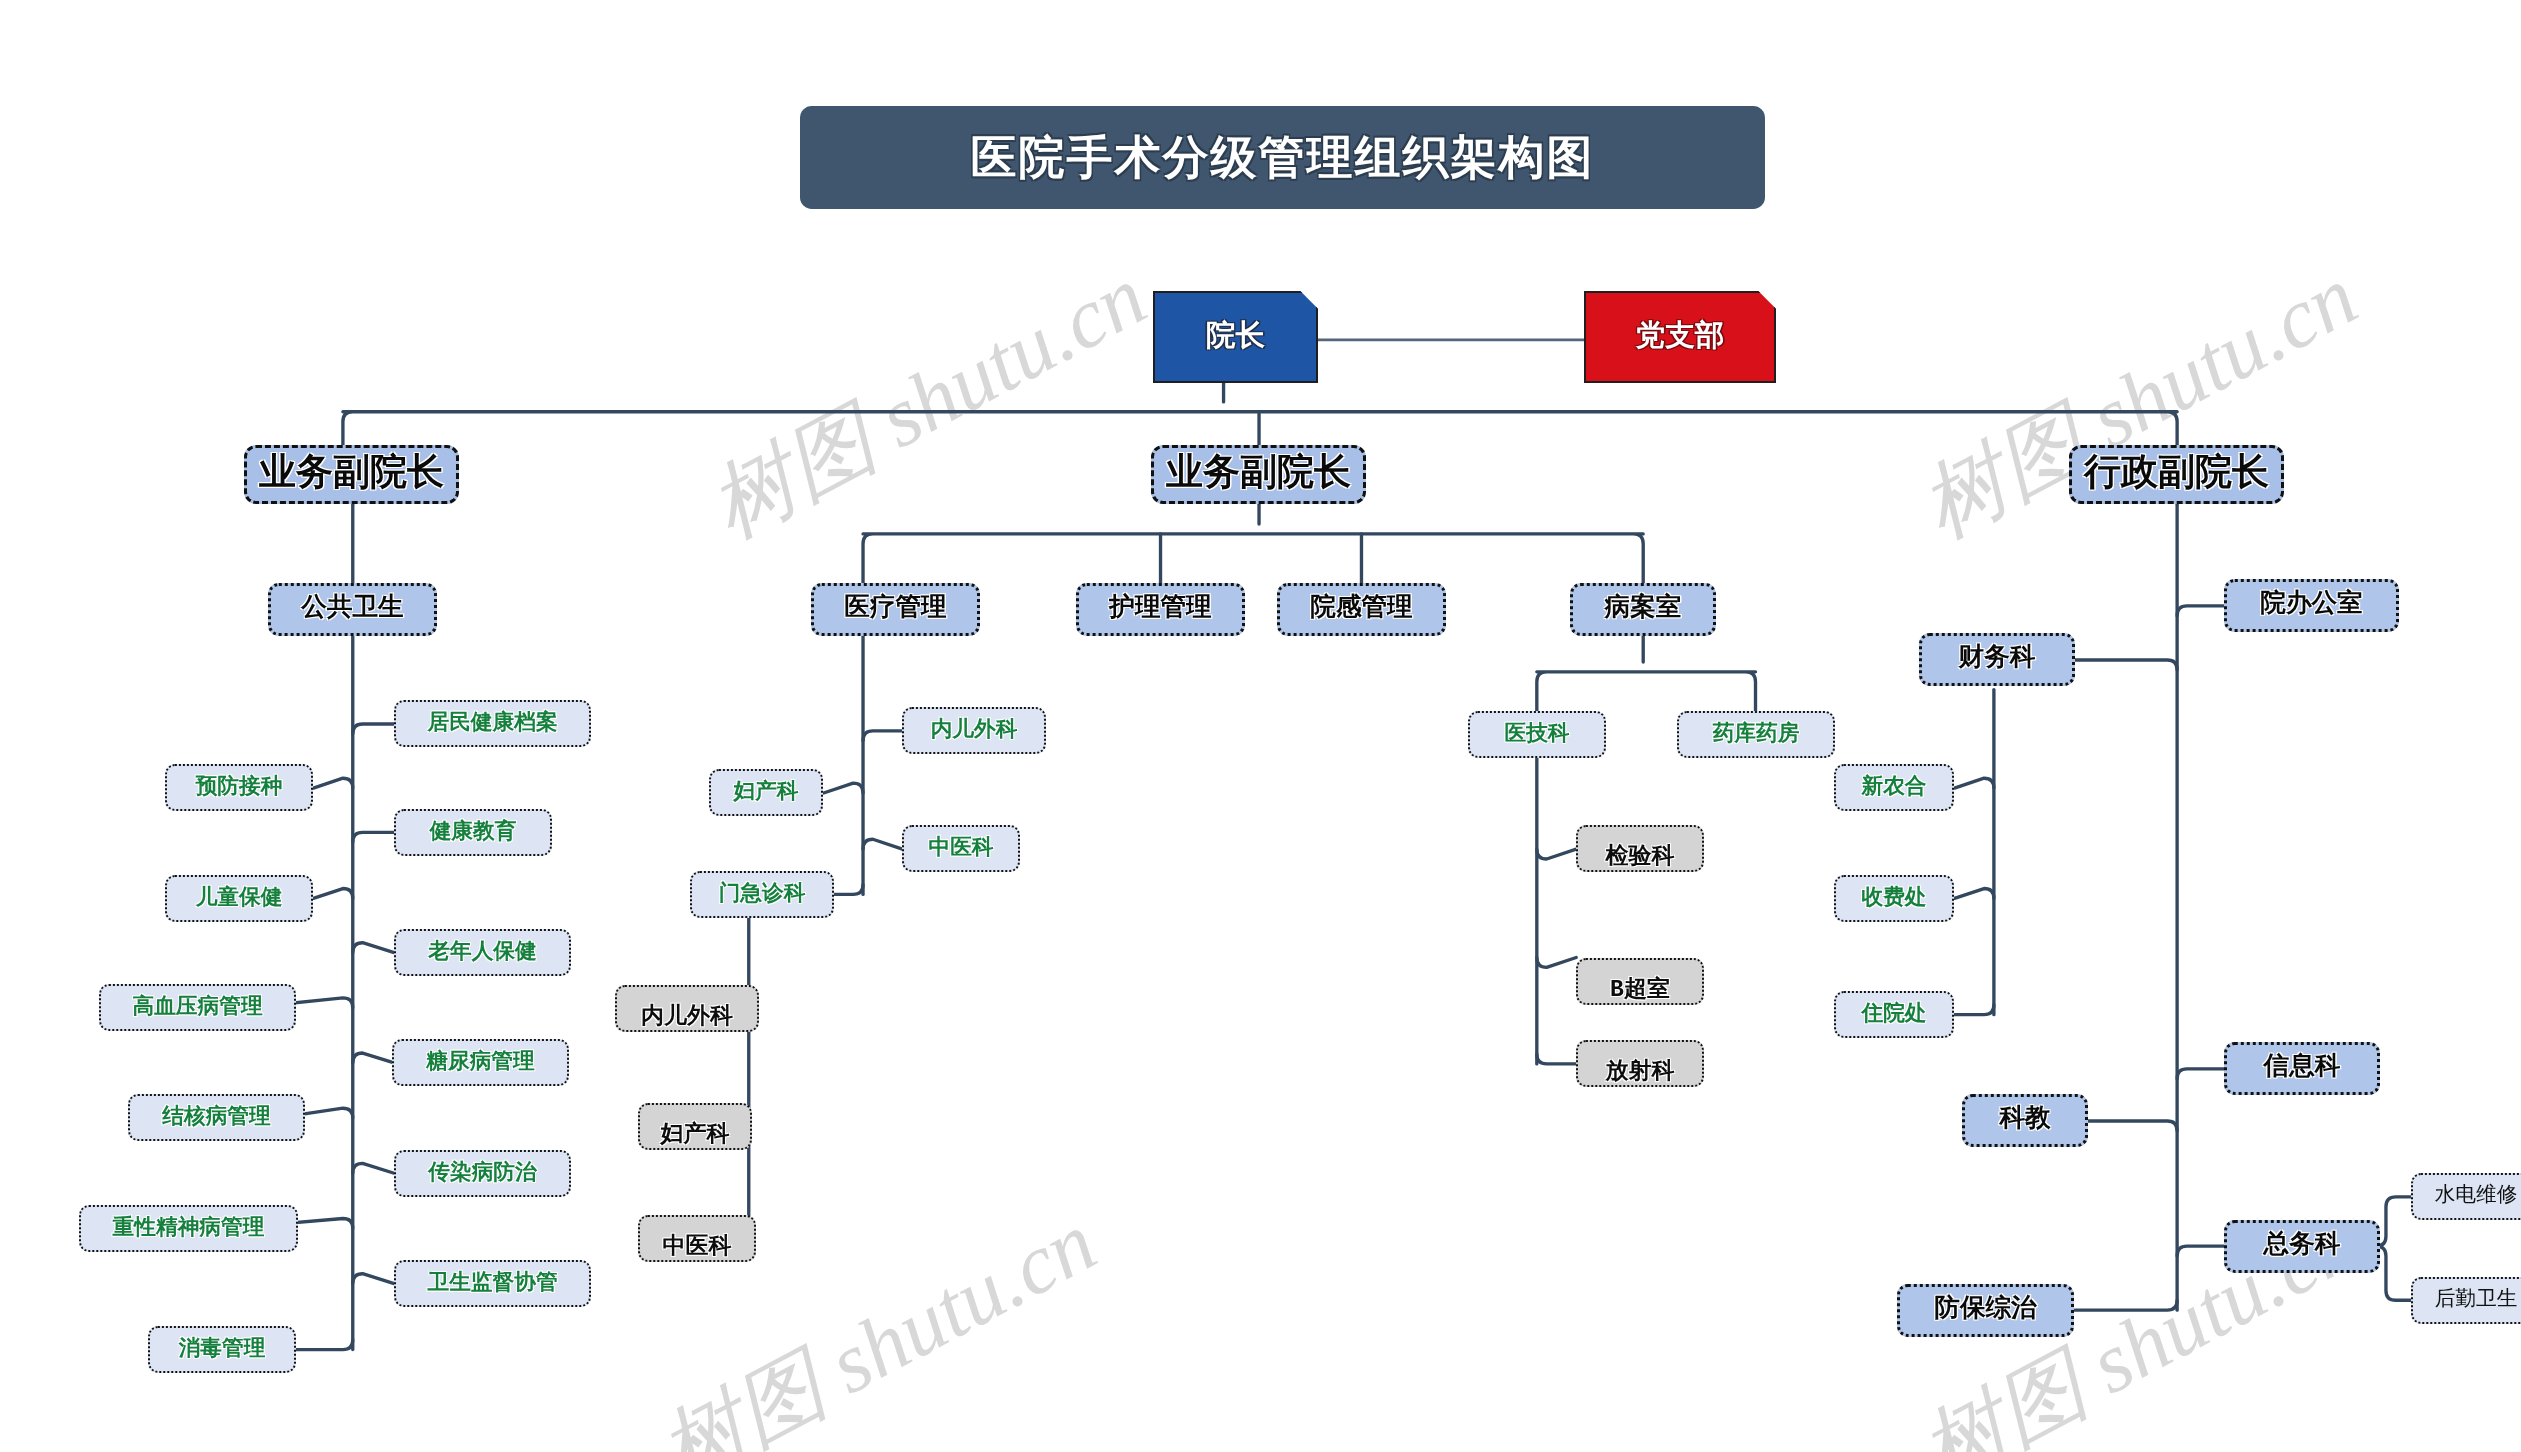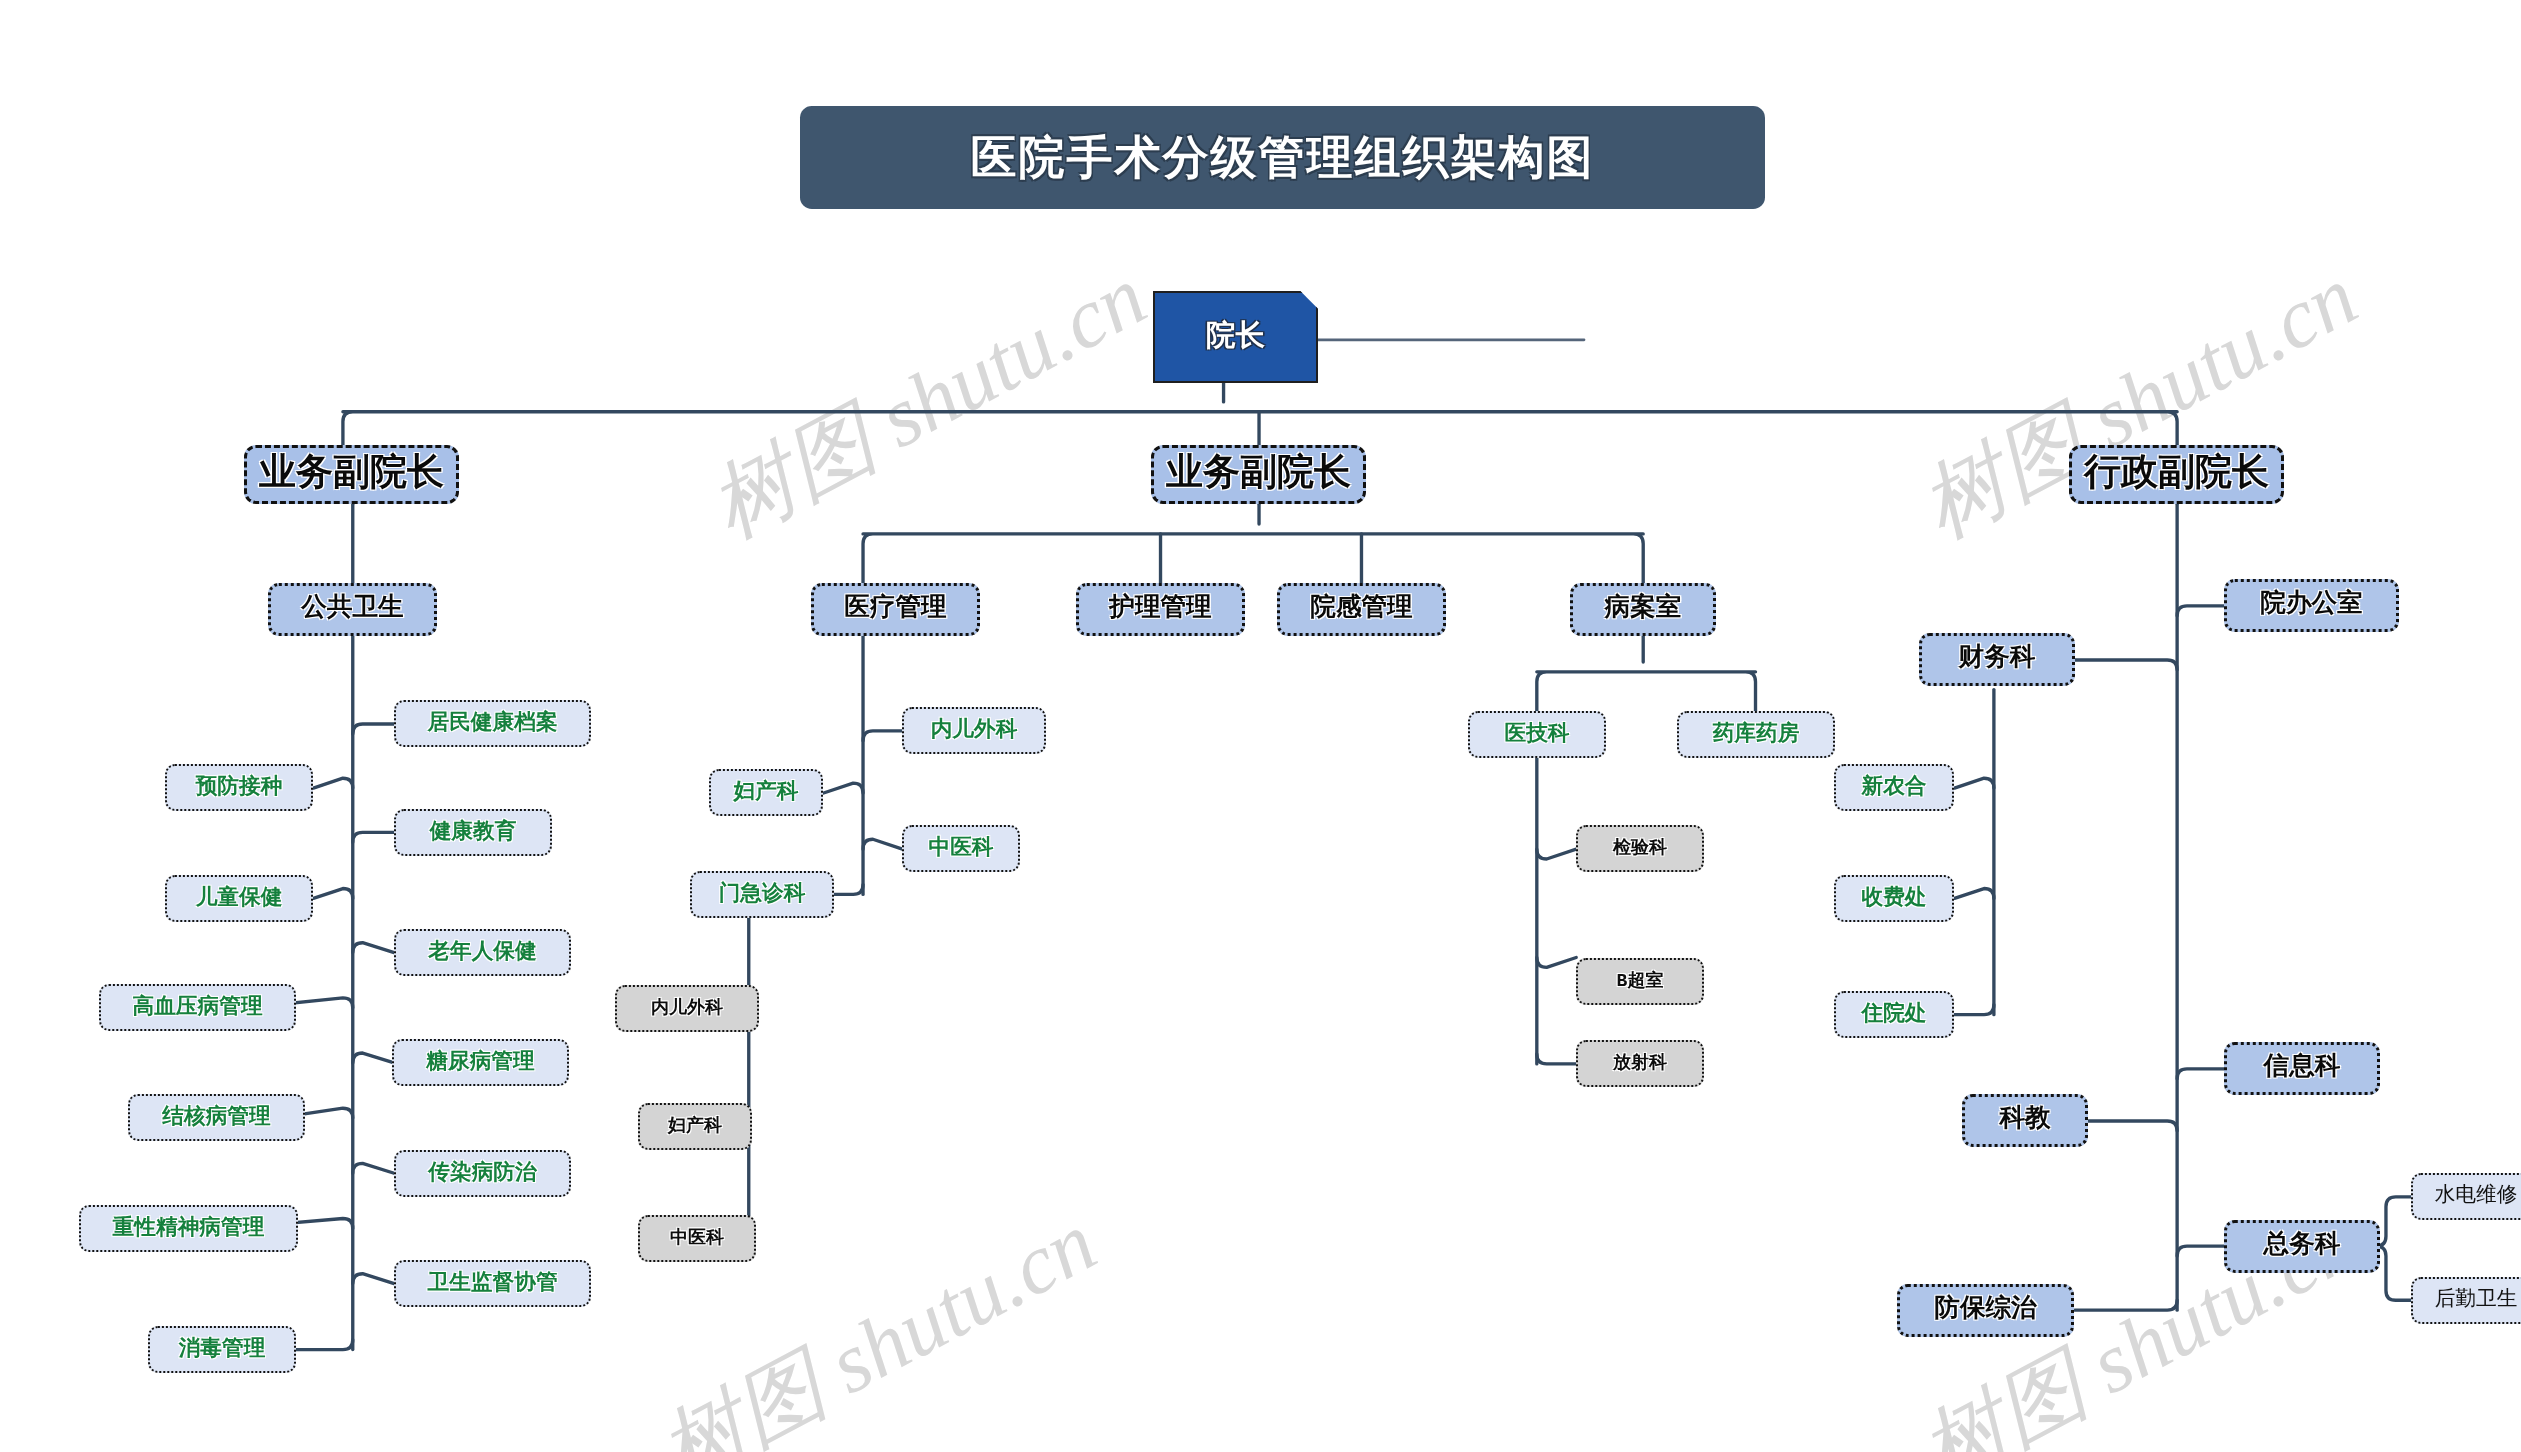--- a/index.html
+++ b/index.html
@@ -156,27 +156,28 @@
       -1px  1px 0 #ffffff,
        1px  1px 0 #ffffff;
   }
 
   
   .lvl5 {
     background: #d4d4d4;
     border: 2.6px dotted #111111;
     border-radius: 9.9px;
     color: #0d0d0d;
-    font-size: 18px;
+    font-size: 23px;
     font-weight: bold;
     text-shadow:
       -1px -1px 0 #ffffff,
        1px -1px 0 #ffffff,
       -1px  1px 0 #ffffff,
        1px  1px 0 #ffffff;
+    align-items: flex-end;
   }
 
   
   .leaf {
     background: #dde5f5;
     border: 2.6px dotted #111111;
     border-radius: 9.9px;
     color: #111111;
     font-size: 20.7px;
     font-weight: normal;
@@ -273,20 +274,23 @@
     <path d="M 2400 1265 L 2412 1265 Q 2422 1265 2422 1275 L 2422 1310 Q 2422 1320 2432 1320 L 2448 1320"></path>
   </svg>
 
   <div class="title-box">
     <span class="title-text">医院手术分级管理组织架构图</span>
   </div>
 
   <div class="node flag blue" style="left:1153px; top:291px; width:165px; height:92px;">
     <span>院长</span>
   </div>
+  <div class="node flag red" style="left:1584px; top:291px; width:192px; height:92px;">
+    <span>党支部</span>
+  </div>
 
   <div class="node lvl2" style="left:244px; top:445px; width:215px; height:59px;">
     <span>业务副院长</span>
   </div>
   <div class="node lvl2" style="left:1151px; top:445px; width:215px; height:59px;">
     <span>业务副院长</span>
   </div>
   <div class="node lvl2" style="left:2069px; top:445px; width:215px; height:59px;">
     <span>行政副院长</span>
   </div>

